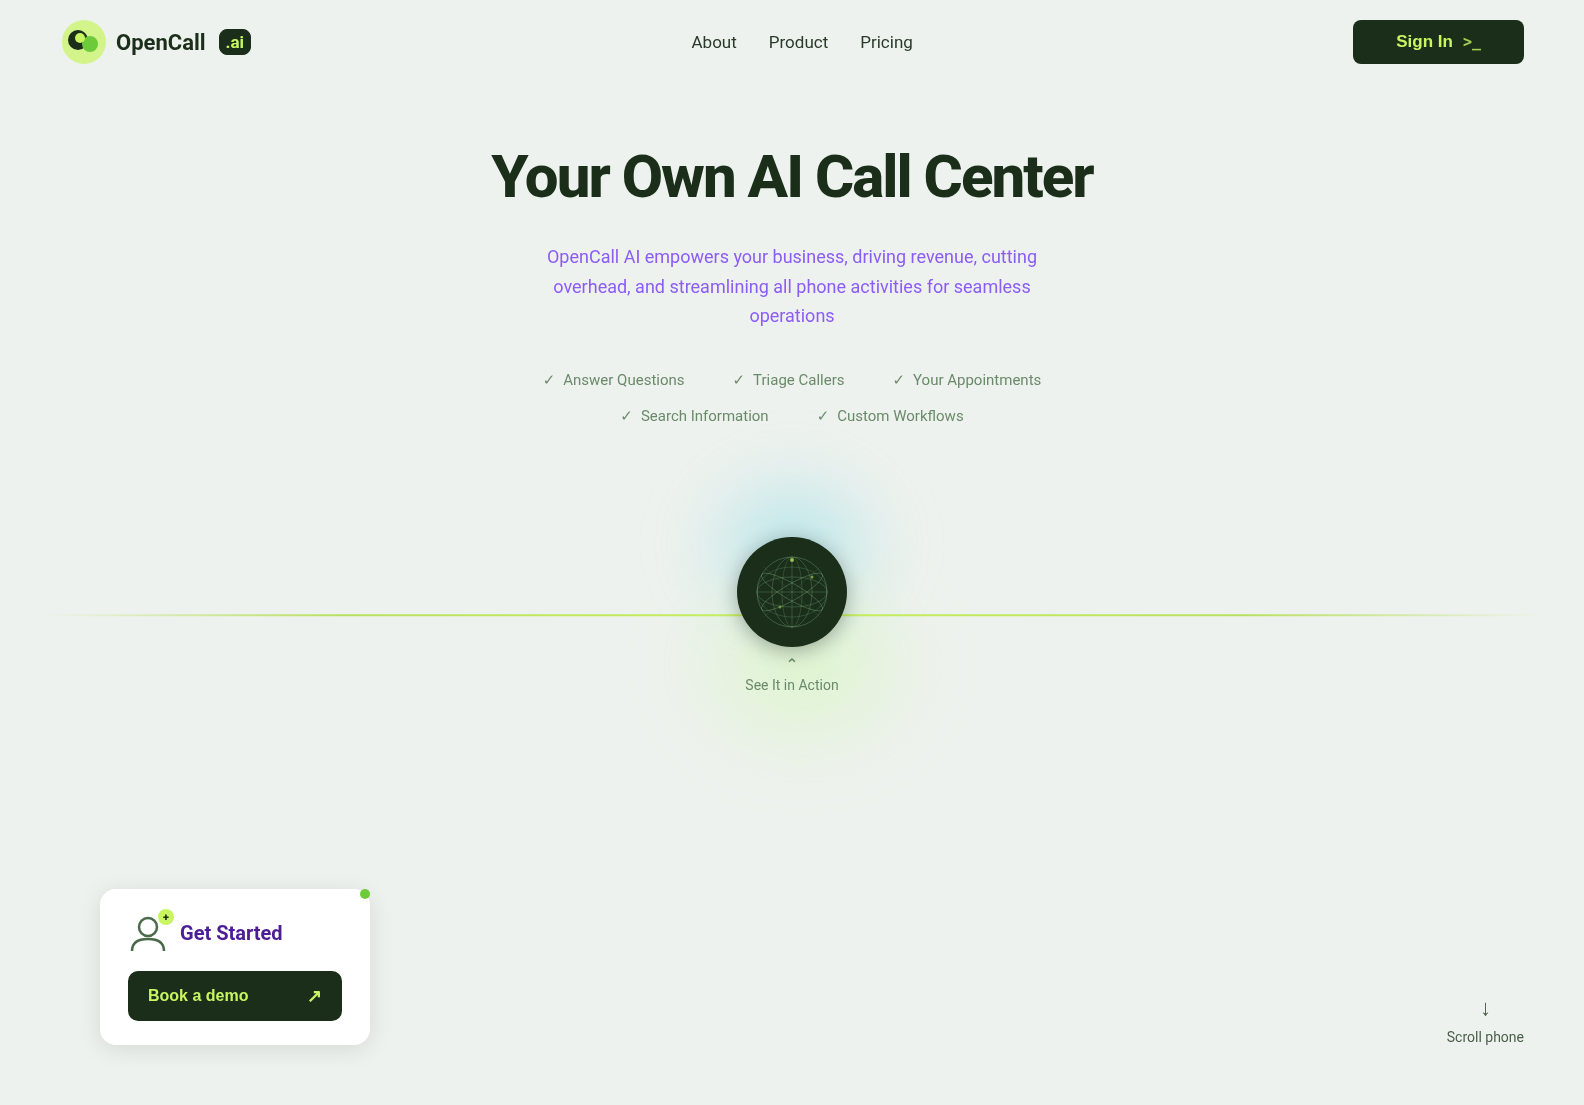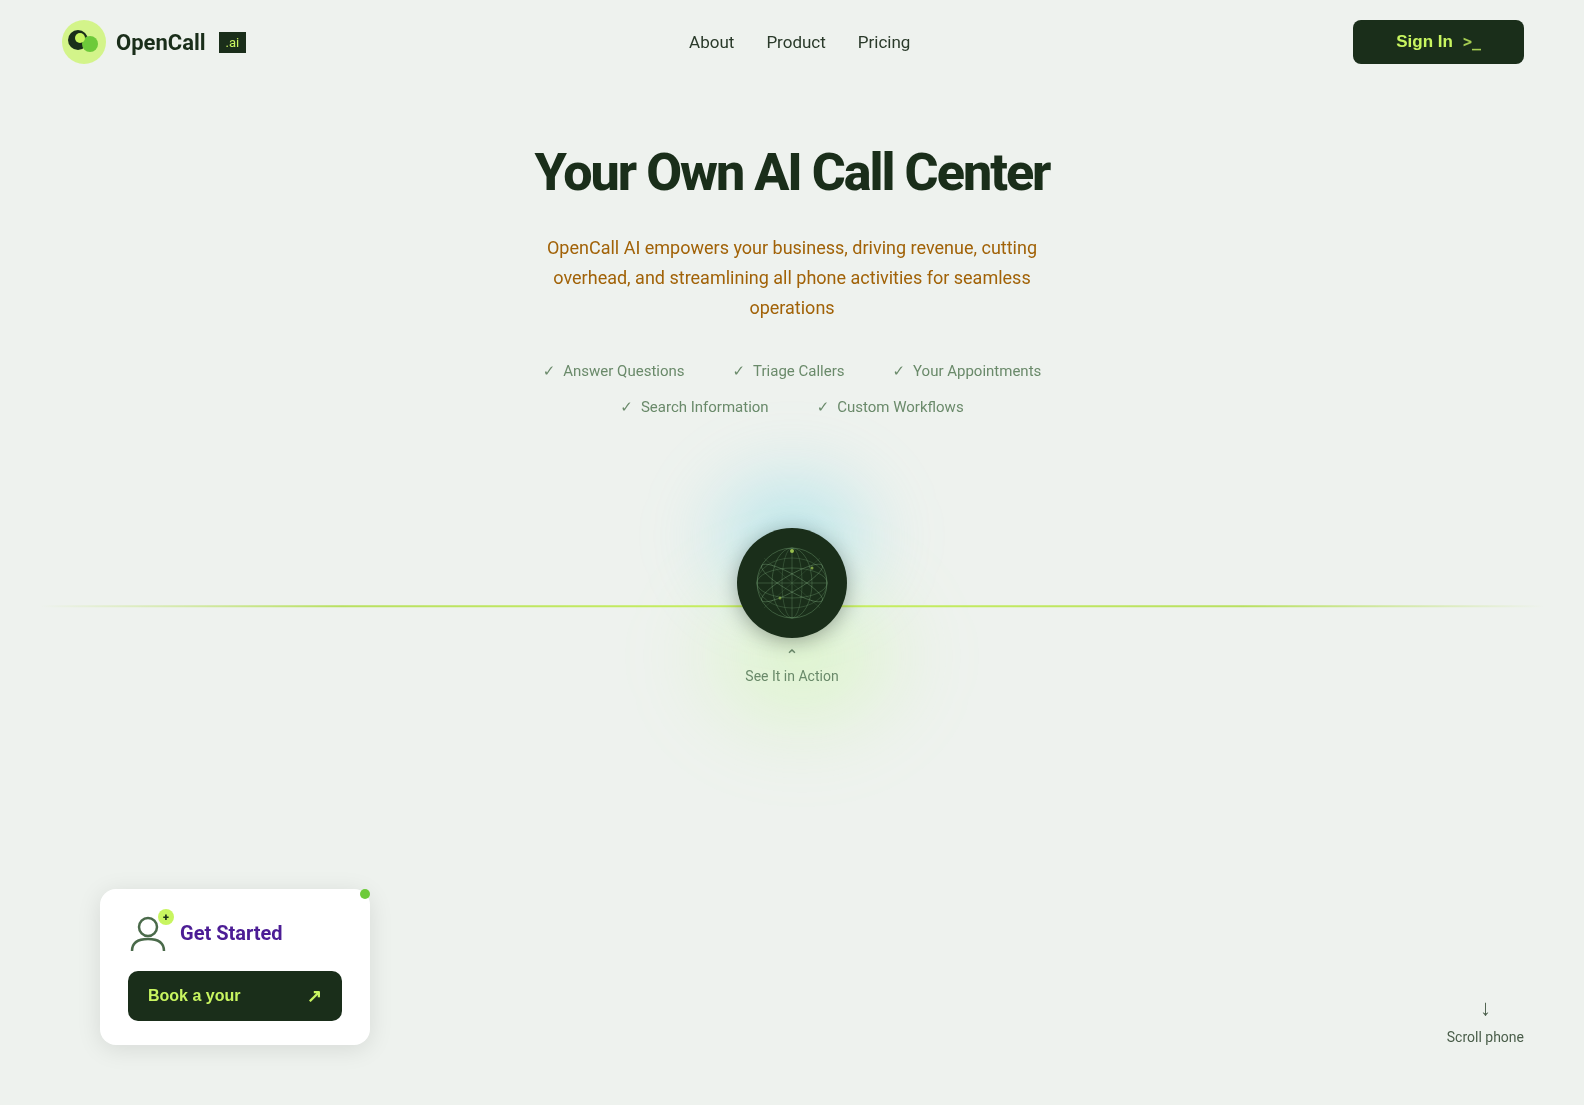--- a/index.html
+++ b/index.html
@@ -38,24 +38,24 @@
       font-weight: 700;
       color: #1a2e1a;
       display: flex;
       align-items: center;
       gap: 13px;
     }
 
     .logo-ai-badge {
       background: #1a2e1a;
       color: #c8f560;
-      font-size: 13px;
-      font-weight: 400;
+      font-size: 17px;
+      font-weight: 700;
       padding: 2px 6px;
-      border-radius: 0;
+      border-radius: 8px;
       border: 1px solid #1a2e1a;
     }
 
     .nav-links {
       display: flex;
       gap: 32px;
       align-items: flex-start;
     }
 
     .nav-link {
@@ -88,31 +88,31 @@
 
     
     .hero {
       text-align: center;
       padding: 60px 40px 0;
       position: relative;
       z-index: 2;
     }
 
     .hero-title {
-      font-size: 52px;
+      font-size: 60px;
       font-weight: 800;
       color: #1a2e1a;
       line-height: 1.1;
       margin-bottom: 32px;
       letter-spacing: -2px;
     }
 
     .hero-subtitle {
       font-size: 18px;
-      color: #a16207;
+      color: #8b5cf6;
       max-width: 520px;
       margin: 8px auto 40px;
       line-height: 1.65;
     }
 
     
     .features-row {
       display: flex;
       justify-content: center;
       gap: 48px;
@@ -431,21 +431,21 @@
       <svg width="40" height="40" viewBox="0 0 40 40" xmlns="http://www.w3.org/2000/svg">
         <circle cx="20" cy="14" r="9" fill="none" stroke="#4a6a4a" stroke-width="2.5"></circle>
         <path d="M4 38 Q4 26 20 26 Q36 26 36 38" fill="none" stroke="#4a6a4a" stroke-width="2.5"></path>
       </svg>
       <div class="plus-badge">+</div>
     </div>
     <span class="card-title">Get Started</span>
     <div class="green-dot"></div>
   </div>
   <button class="book-demo-btn">
-    <span>Book a your</span>
+    <span>Book a demo</span>
     <span class="arrow-icon">↗</span>
   </button>
 </div>
 
 <div class="scroll-down">
   <span class="scroll-arrow">↓</span>
   <span>Scroll phone</span>
 </div>
 
 </body></html>

